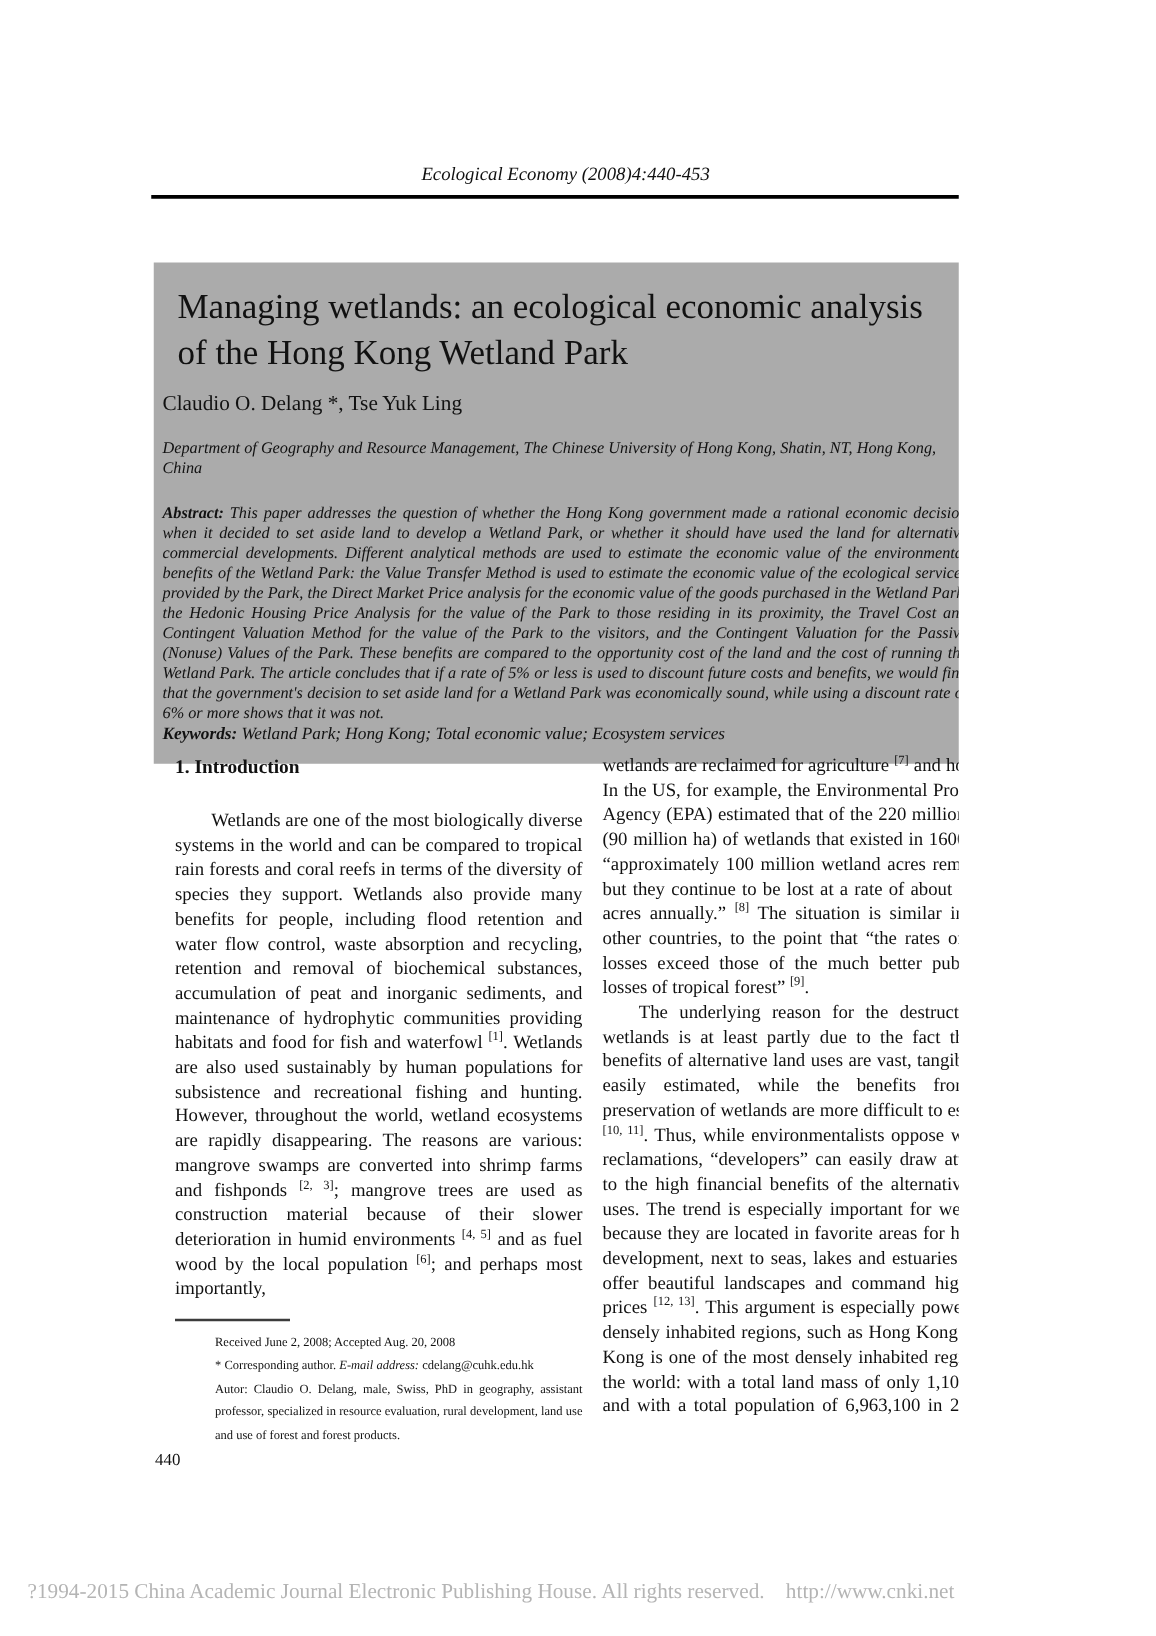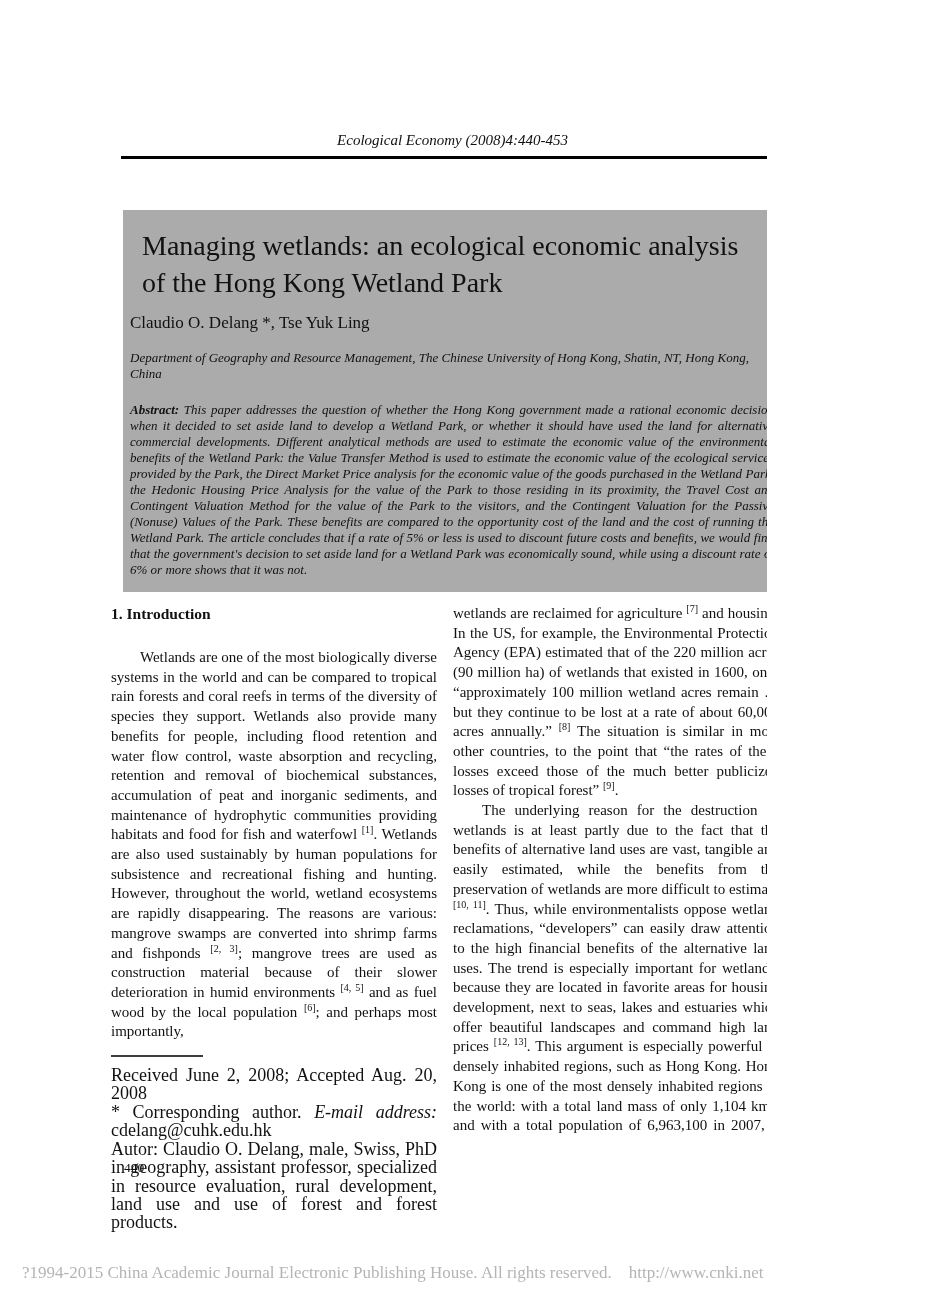--- a/index.html
+++ b/index.html
@@ -16,49 +16,52 @@
 
   .title-block{position:absolute;top:210px;left:123px;width:644px;background:#ababab;
                padding:5px 8px 14px 7px;}
   .article-title{font-size:28px;line-height:37px;font-weight:normal;margin:12px;}
   .authors{font-size:17px;margin-top:9px;}
   .affiliation{font-style:italic;font-size:13px;margin-top:17px;}
   .abstract{font-style:italic;font-size:13px;line-height:16px;text-align:justify;margin-top:20px;}
   .abstract .lbl, .keywords .lbl{font-weight:bold;}
   .keywords{font-style:italic;font-size:13.8px;line-height:18.6px;}
 
-  .columns{position:absolute;top:604px;left:111px;width:668px;display:flex;gap:16px;}
+  .columns{position:absolute;top:604px;left:140px;width:668px;display:flex;gap:16px;}
   .col{width:326px;font-size:15px;line-height:19.7px;text-align:justify;}
   .col h2{font-size:15.5px;margin:0 0 24px 0;line-height:20px;}
   .col p{margin:0;}
   .indent{text-indent:29px;}
   .cont{text-align-last:justify;}
   sup{font-size:10px;line-height:0;}
 
   .footnote-rule{width:92px;height:2px;background:#3c3c3c;margin:13px 0 9px 0;}
-  .footnote{font-size:18px;line-height:18.4px;text-align:justify;}
+  .footnote{font-size:10px;line-height:18.4px;text-align:justify;margin-left:32px;}
 
   .page-number{position:absolute;left:124px;top:1160px;font-size:13.5px;text-align:center;}
   .footer{position:absolute;left:22px;top:1263px;font-size:17px;color:#b4b4b4;white-space:pre;}
 </style>
 </head>
 <body>
 
 <div id="page">
 
   <div class="journal-ref">Ecological Economy (2008)4:440-453</div>
   <div class="header-rule"></div>
 
 
   <div class="title-block">
     <h1 class="article-title">Managing wetlands: an ecological economic analysis of the Hong Kong Wetland Park</h1>
     <div class="authors">Claudio O. Delang *, Tse Yuk Ling</div>
     <div class="affiliation">Department of Geography and Resource Management, The Chinese University of Hong Kong, Shatin, NT, Hong Kong, China</div>
     <div class="abstract"><span class="lbl">Abstract:</span>
       <span>This paper addresses the question of whether the Hong Kong government made a rational economic decision when it decided to set aside land to develop a Wetland Park, or whether it should have used the land for alternative commercial developments. Different analytical methods are used to estimate the economic value of the environmental benefits of the Wetland Park: the Value Transfer Method is used to estimate the economic value of the ecological services provided by the Park, the Direct Market Price analysis for the economic value of the goods purchased in the Wetland Park, the Hedonic Housing Price Analysis for the value of the Park to those residing in its proximity, the Travel Cost and Contingent Valuation Method for the value of the Park to the visitors, and the Contingent Valuation for the Passive (Nonuse) Values of the Park. These benefits are compared to the opportunity cost of the land and the cost of running the Wetland Park. The article concludes that if a rate of 5% or less is used to discount future costs and benefits, we would find that the government's decision to set aside land for a Wetland Park was economically sound, while using a discount rate of 6% or more shows that it was not.</span>
+    </div>
+    <div class="keywords"><span class="lbl">Keywords:</span>
+      <span>Wetland Park; Hong Kong; Total economic value; Ecosystem services</span>
     </div>
   </div>
 
   <div class="columns">
     <div class="col">
       <h2>1. Introduction</h2>
       <p class="indent cont">Wetlands are one of the most biologically diverse systems in the world and can be compared to tropical rain forests and coral reefs in terms of the diversity of species they support. Wetlands also provide many benefits for people, including flood retention and water flow control, waste absorption and recycling, retention and removal of biochemical substances, accumulation of peat and inorganic sediments, and maintenance of hydrophytic communities providing habitats and food for fish and waterfowl <sup>[1]</sup>. Wetlands are also used sustainably by human populations for subsistence and recreational fishing and hunting. However, throughout the world, wetland ecosystems are rapidly disappearing. The reasons are various: mangrove swamps are converted into shrimp farms and fishponds <sup>[2, 3]</sup>; mangrove trees are used as construction material because of their slower deterioration in humid environments <sup>[4, 5]</sup> and as fuel wood by the local population <sup>[6]</sup>; and perhaps most importantly,</p>
       <div class="footnote-rule"></div>
       <div class="footnote">
         <div>Received June 2, 2008; Accepted Aug. 20, 2008</div>

